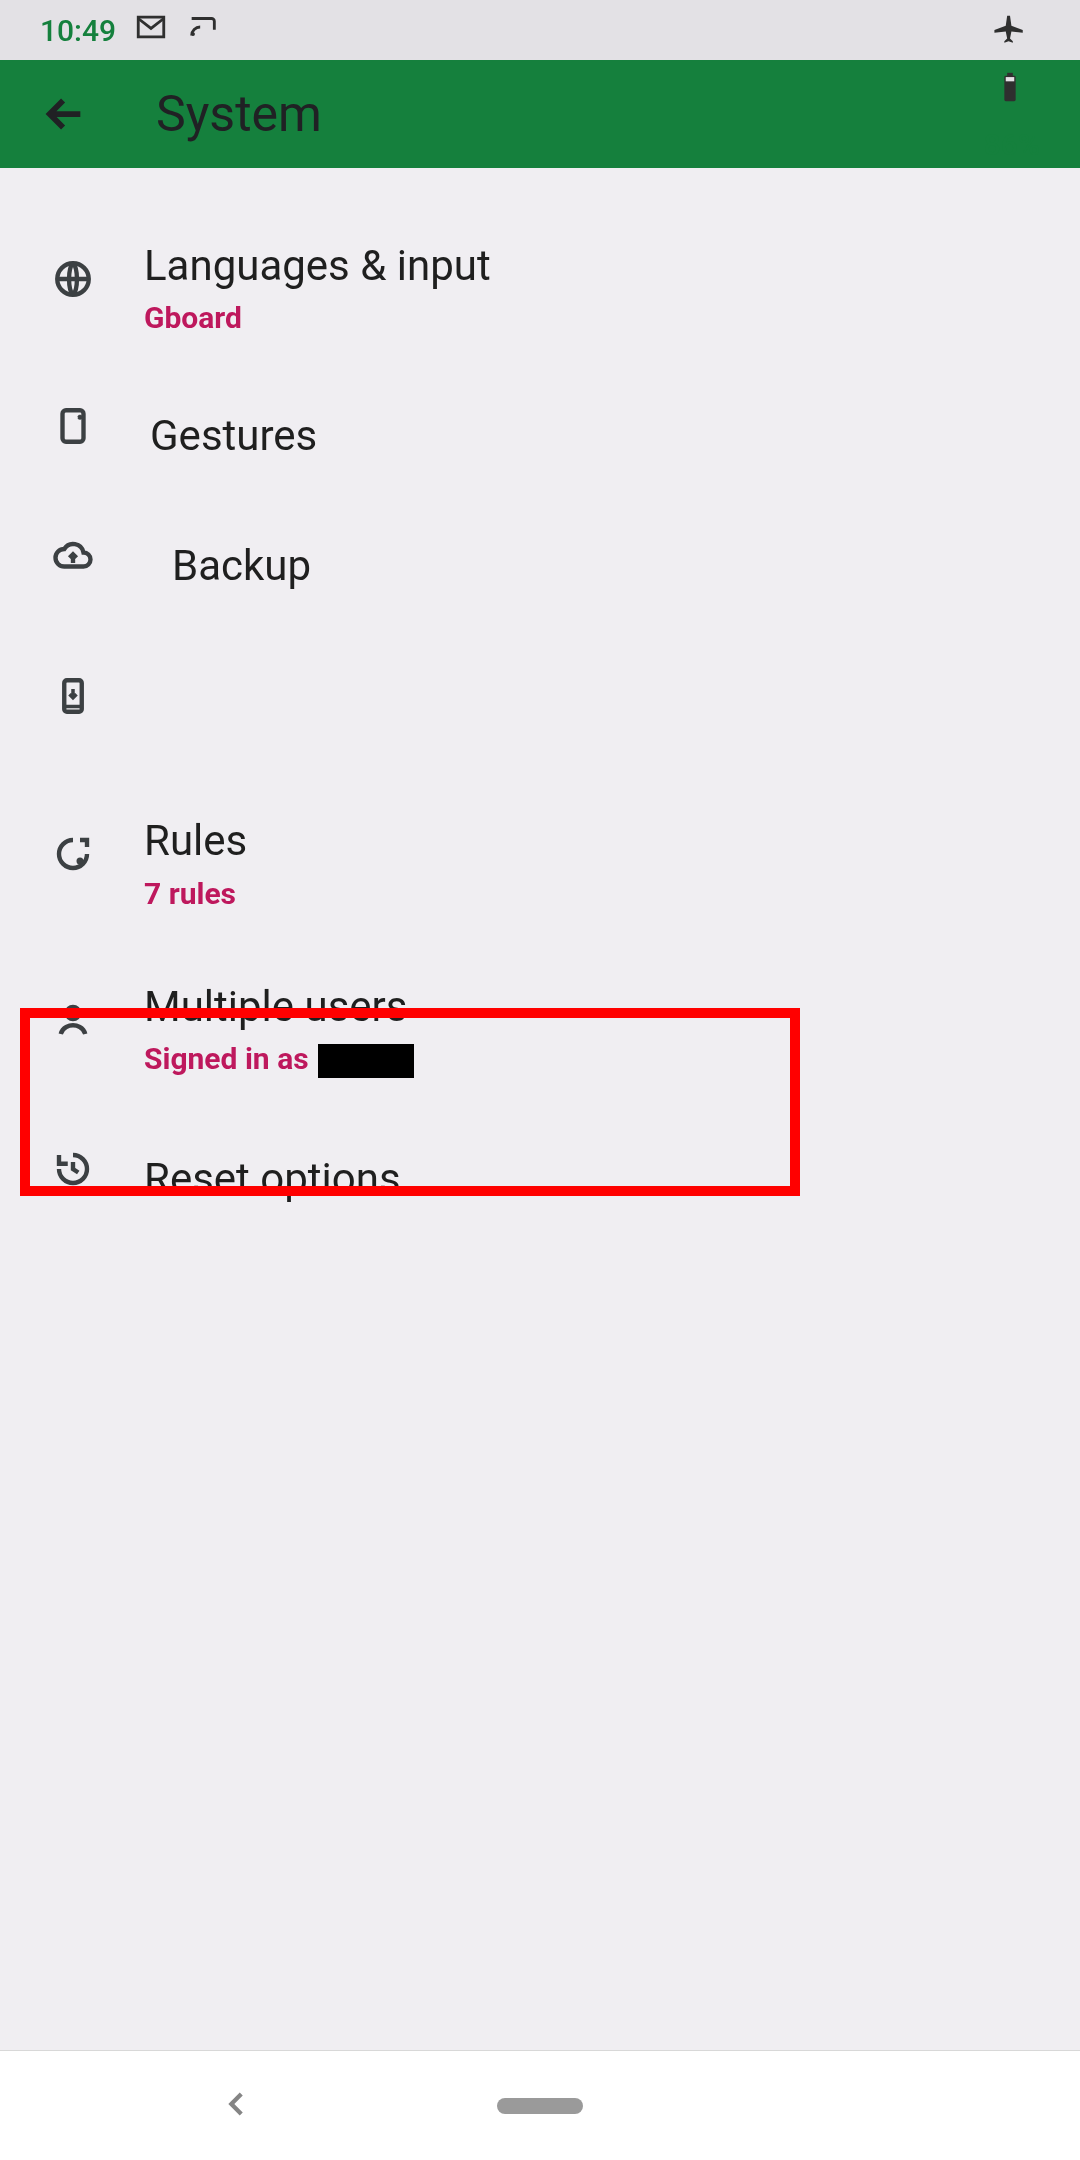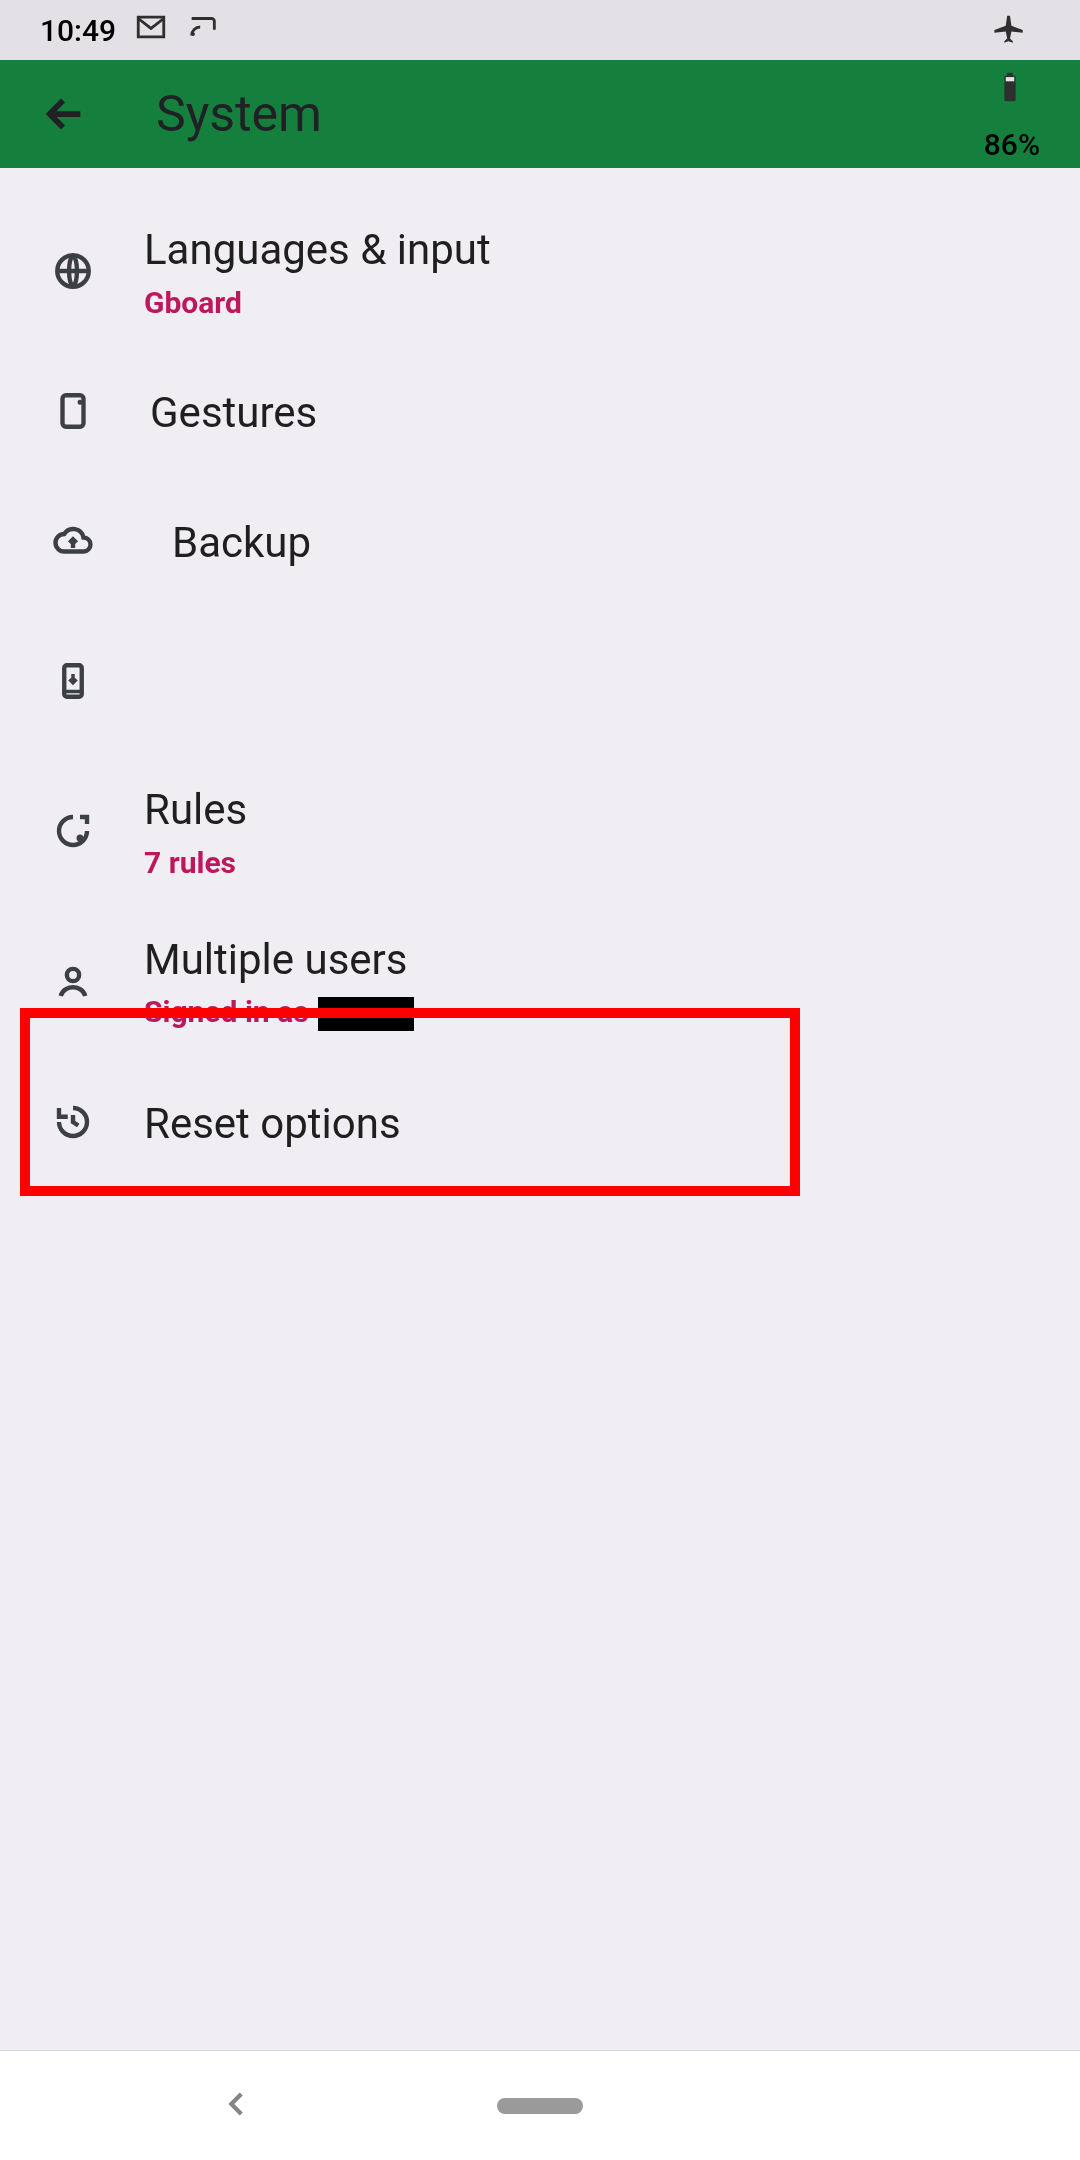--- a/index.html
+++ b/index.html
@@ -11,21 +11,21 @@
     position: relative;
     overflow: hidden;
   }
   .statusbar {
     height: 60px;
     background: #e3e1e5;
     display: flex;
     align-items: center;
     justify-content: space-between;
     padding: 12px 40px;
-    color: #000000;
+    color: #15803d;
     font-size: 30px;
     font-weight: 500;
   }
   .statusbar .left { display:flex; align-items:center; gap:18px; }
   .statusbar .right { display:flex; align-items:center; gap:16px;flex-direction:column; }
   .statusbar svg { width: 34px; height: 34px; fill:#2f2f2f; }
   .statusbar .battery-text { font-size: 30px; margin-left:4px; }
 
   .appbar {
     height: 108px;
@@ -45,21 +45,21 @@
     min-height: 150px;
     padding: 28px 30px 28px 52px;
   }
   .row .icon-slot {
     width: 92px;
     display:flex;
     justify-content:flex-start;
     align-items:center;
   }
   .row .icon-slot svg { width:42px; height:42px; stroke:#3c4043; fill:none; stroke-width:2.5; }
-  .row .texts { flex:1; }
+  .row .texts { flex:1;margin-top:16px; }
   .row .title { font-size: 42px; color:#1f1f1f; font-weight:400; line-height:1.15; }
   .row .sub { font-size: 30px; color:#be185d; margin-top:10px; font-weight:700; }
 
   .highlight-box {
     position:absolute;
     left: 20px;
     top: 1008px;
     width: 780px;
     height: 188px;
     border: 10px solid #ff0000;

